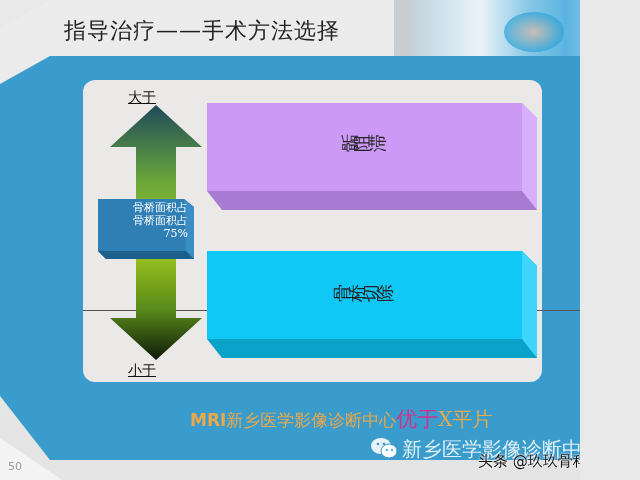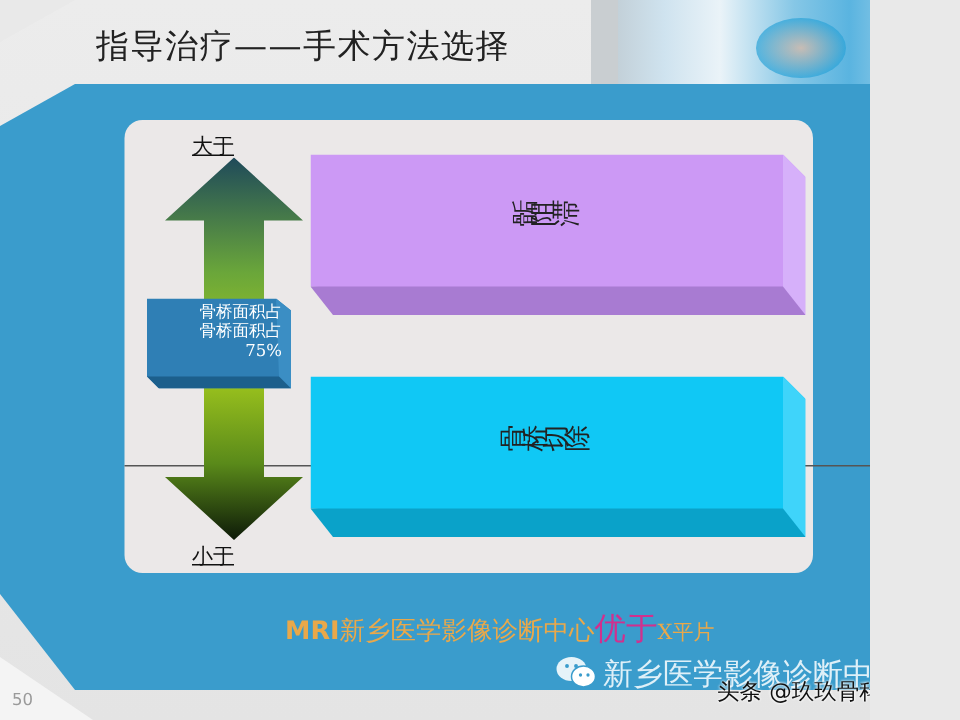--- a/index.html
+++ b/index.html
@@ -14,21 +14,21 @@
     .hline { position:absolute; left:0; top:230px; width:542px; height:1px; background:#555; }
     .box { position:absolute; }
     .box .label { position:absolute; font-size:18px; color:#222; letter-spacing:14px; font-family:"DejaVu Serif", serif; writing-mode:vertical-rl; transform:rotate(-90deg); white-space:nowrap; }
     .arrow { position:absolute; left:110px; top:105px; width:92px; height:255px; }
     .lbl-top, .lbl-bot { position:absolute; font-size:14px; color:#111; font-family:"DejaVu Serif", serif;text-decoration:underline; }
     .cap { position:absolute; left:98px; top:199px; width:96px; height:60px; }
     .cap .txt { position:absolute; left:2px; top:2px; width:88px; font-size:11px; line-height:13px; color:#fff; text-align:right; font-family:"DejaVu Serif", serif; }
     .bottom-text { position:absolute; left:148px; top:405px; font-family:"DejaVu Serif", serif; font-size:17px; color:#e9a84a; white-space:nowrap; }
     .bottom-text .mri { font-weight:bold; font-family:"DejaVu Sans", sans-serif;margin-left:42px; }
     .bottom-text .hl { color:#d1308e; font-size:21px; }
-    .bottom-text .rest { font-size:14px; }
+    .bottom-text .rest { font-size:20px; }
     .wm { position:absolute; left:372px; top:436px; color:#dff0f8; font-size:20px; font-family:"DejaVu Serif", serif; white-space:nowrap; }
     .wm-icon { position:absolute; left:370px; top:436px; width:28px; height:24px; }
     .tt { position:absolute; left:478px; top:452px; color:#111; font-size:15px; white-space:nowrap; text-shadow:0 0 2px #fff,0 0 2px #fff; }
     .pageno { position:absolute; left:8px; top:460px; font-size:11px; color:#9a9a9a; }
     .foot-white { position:absolute; left:0; top:0; width:640px; height:480px; pointer-events:none; }
   </style>
 </head>
 <body>
 
 <div class="slide">

